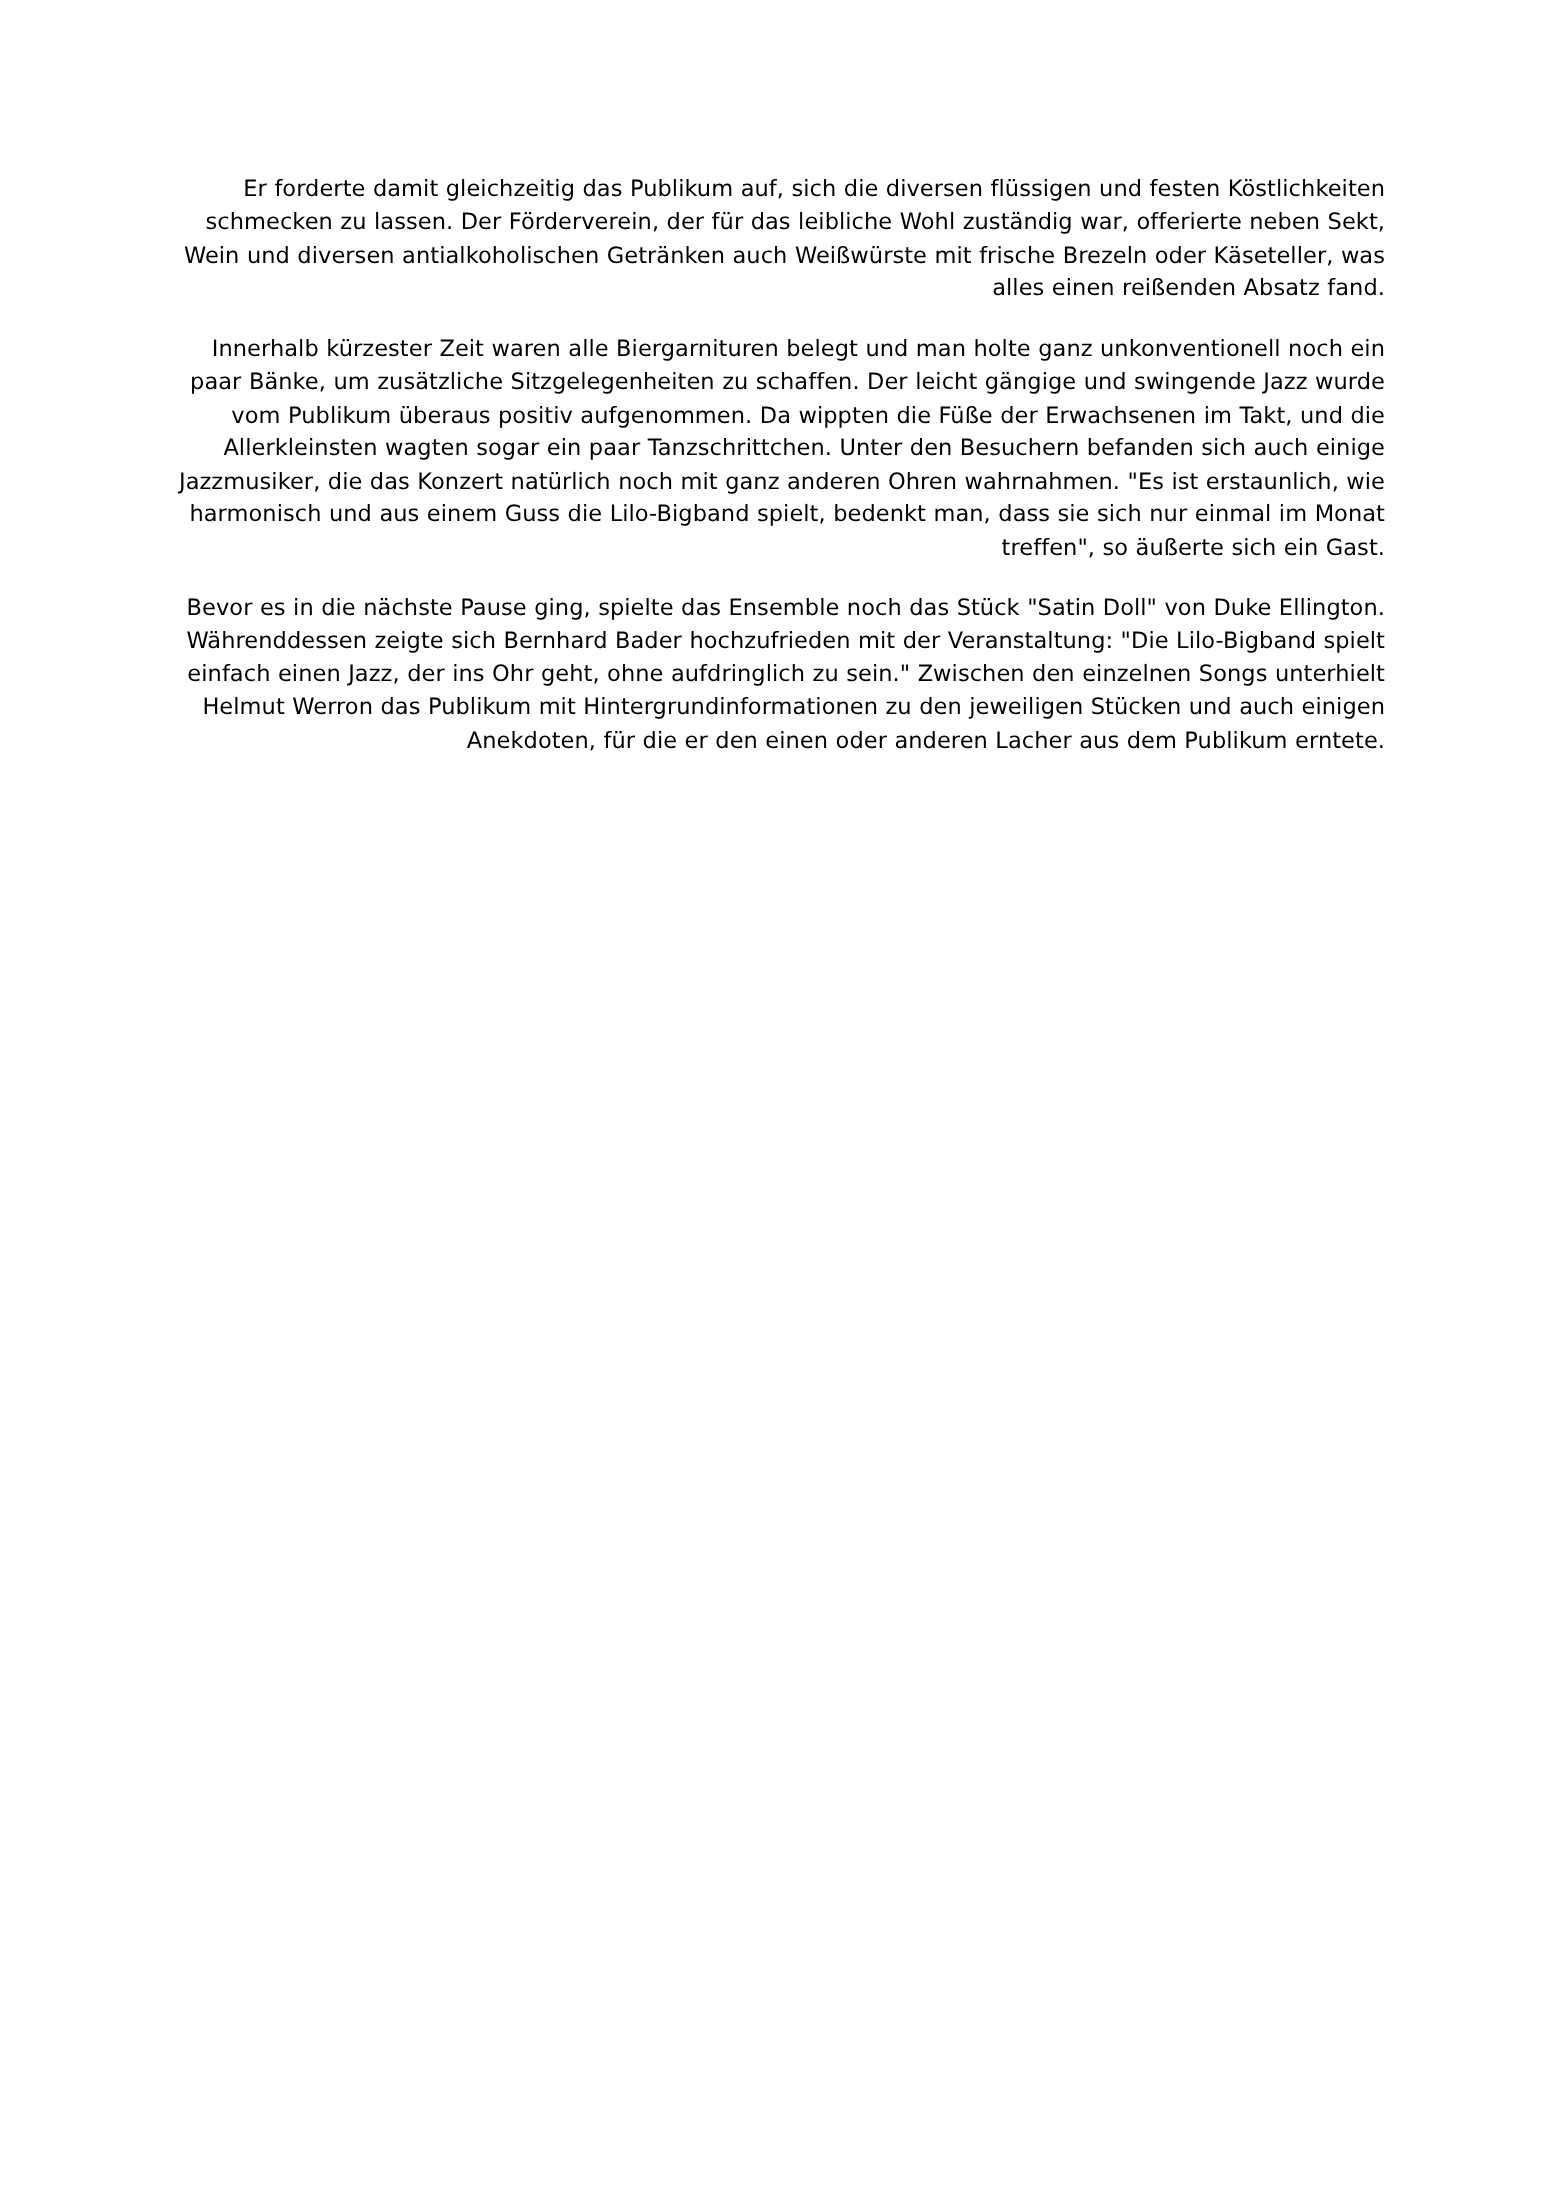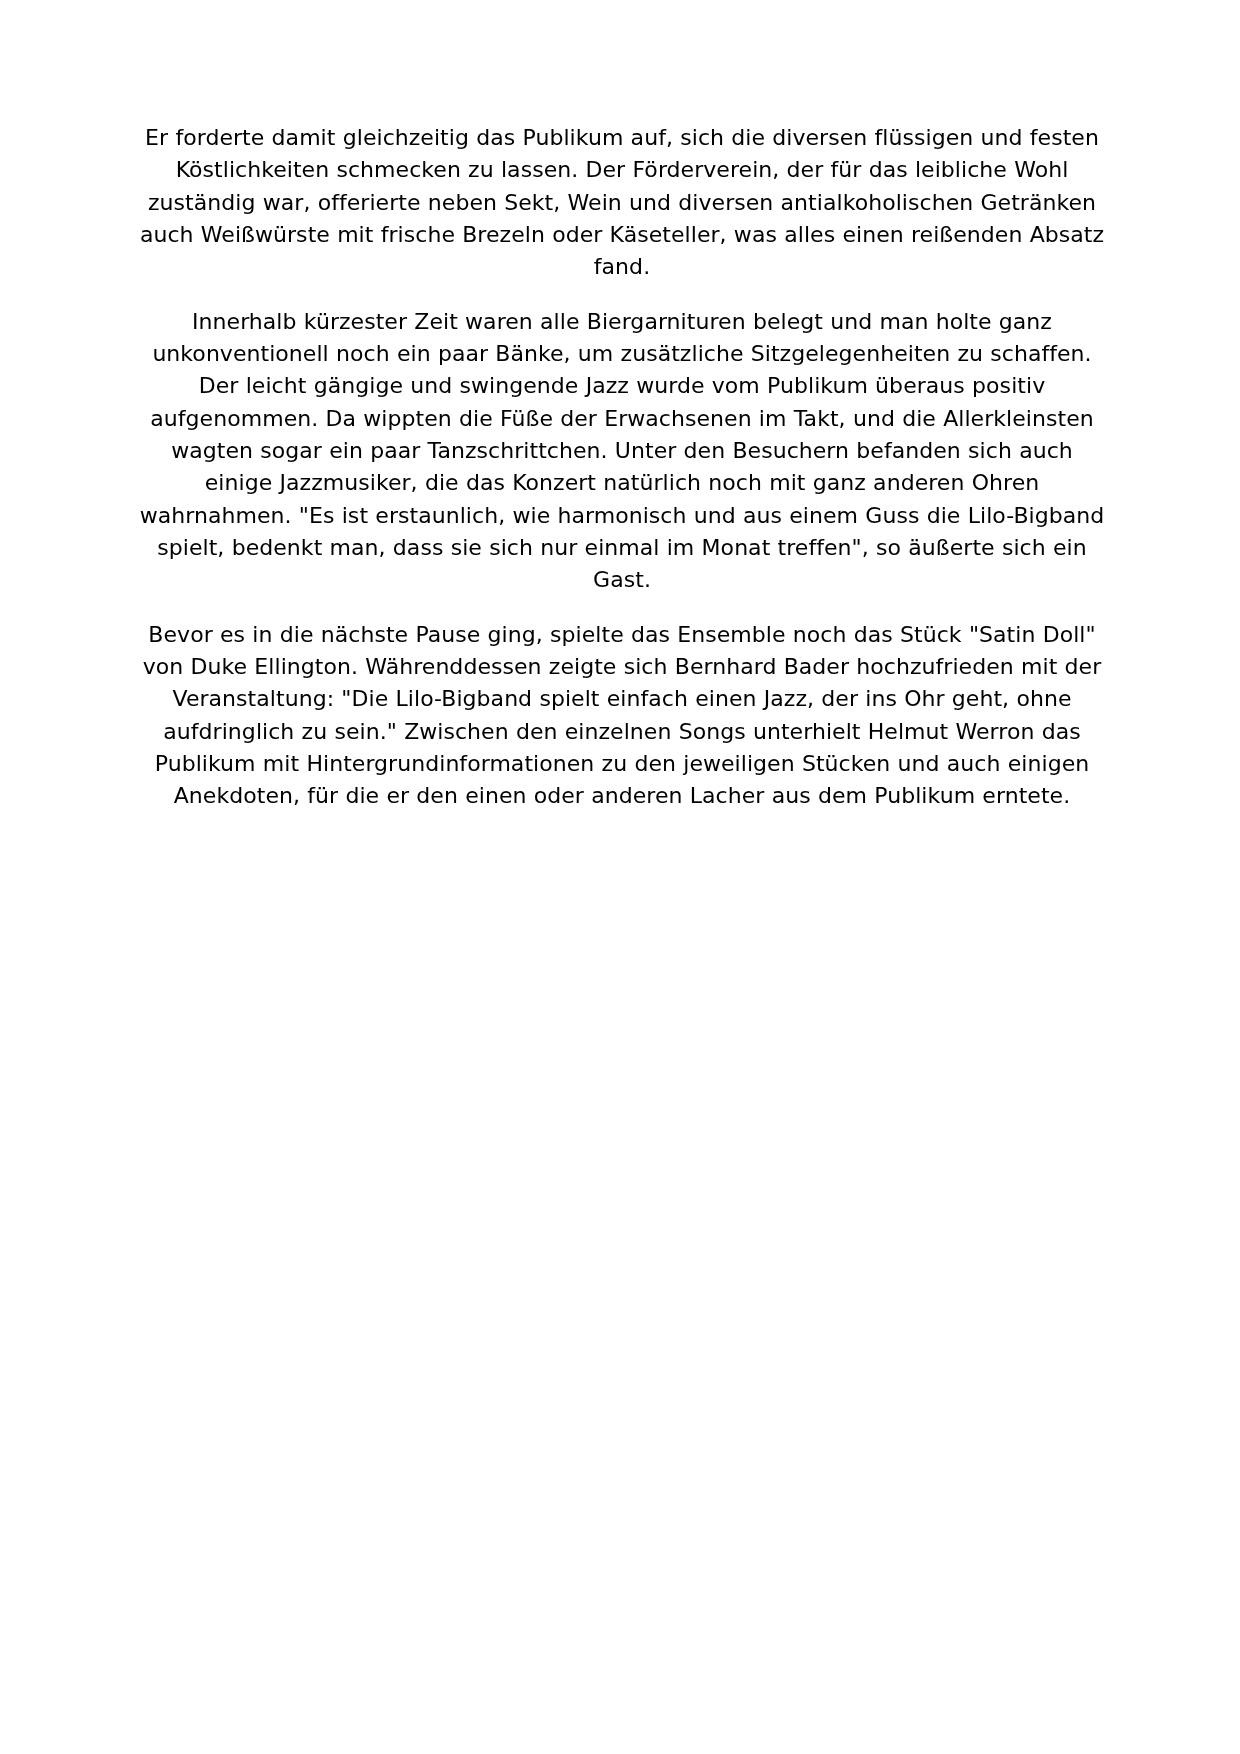--- a/index.html
+++ b/index.html
@@ -23,25 +23,25 @@
     height: 1754px;
     background: #ffffff;
   }
   .content {
     position: absolute;
     left: 136px;
     top: 122px;
     width: 972px;
   }
   .para {
-    font-size: 22px;
+    font-size: 18px;
     line-height: 1.47;
     letter-spacing: 0.05px;
-    margin: 0 0 22px 0;
-    text-align: center;
+    margin: 17px 0 22px 0;
+    text-align: right;
     word-spacing: 0.2px;
     color: #000000;
   }
   .para:last-child {
     margin-bottom: 0;
   }
 </style>
 </head>
 <body>
 

